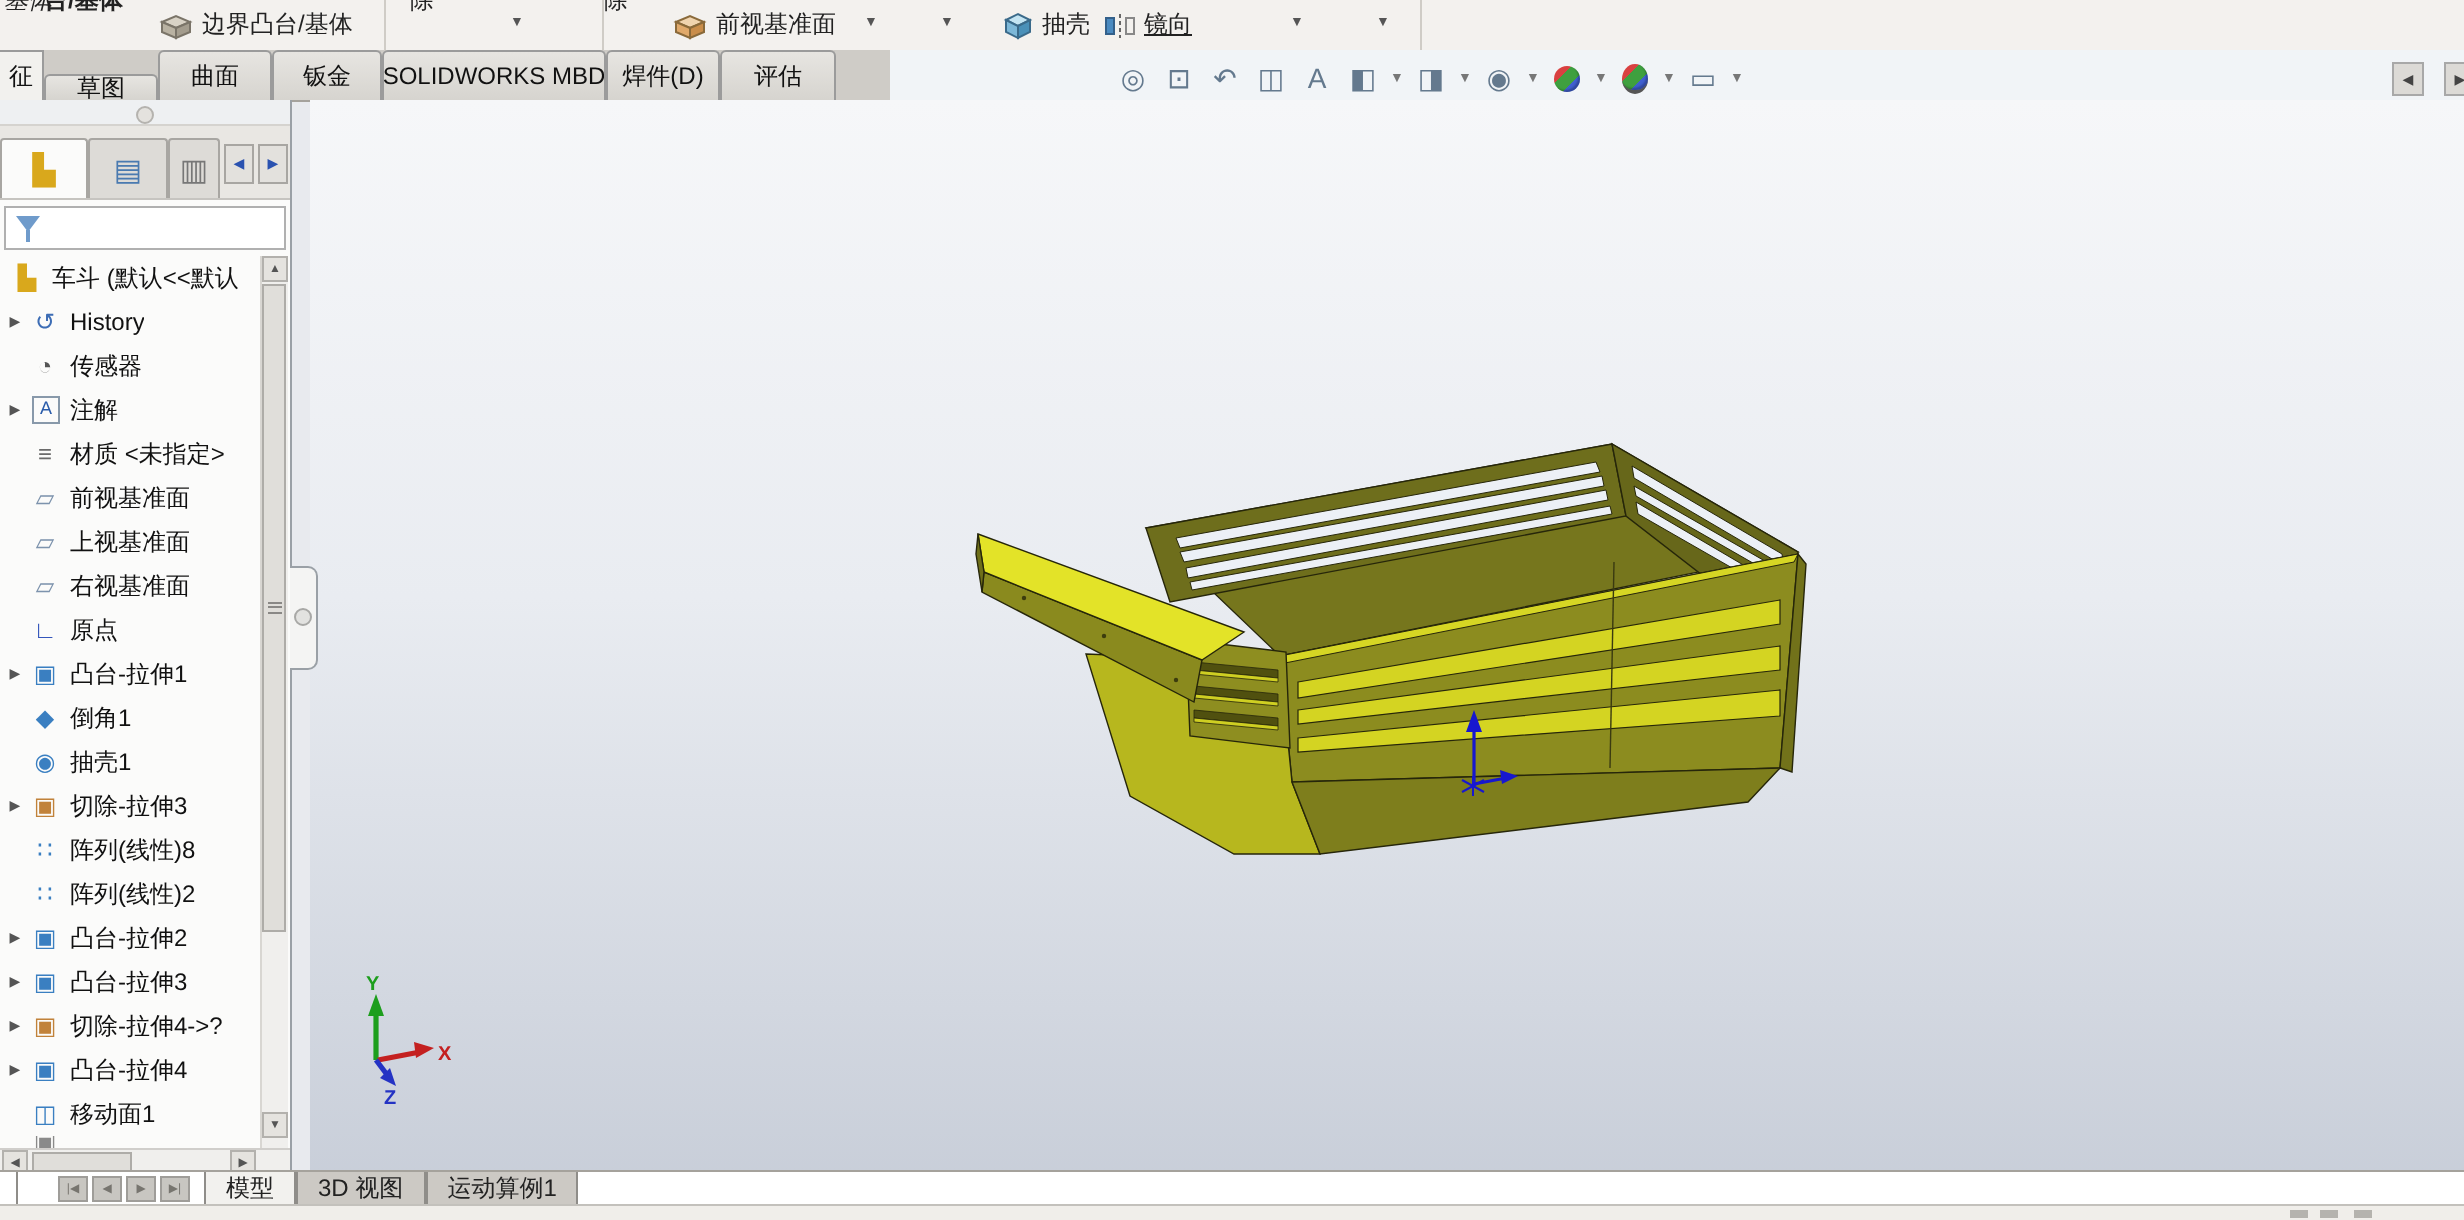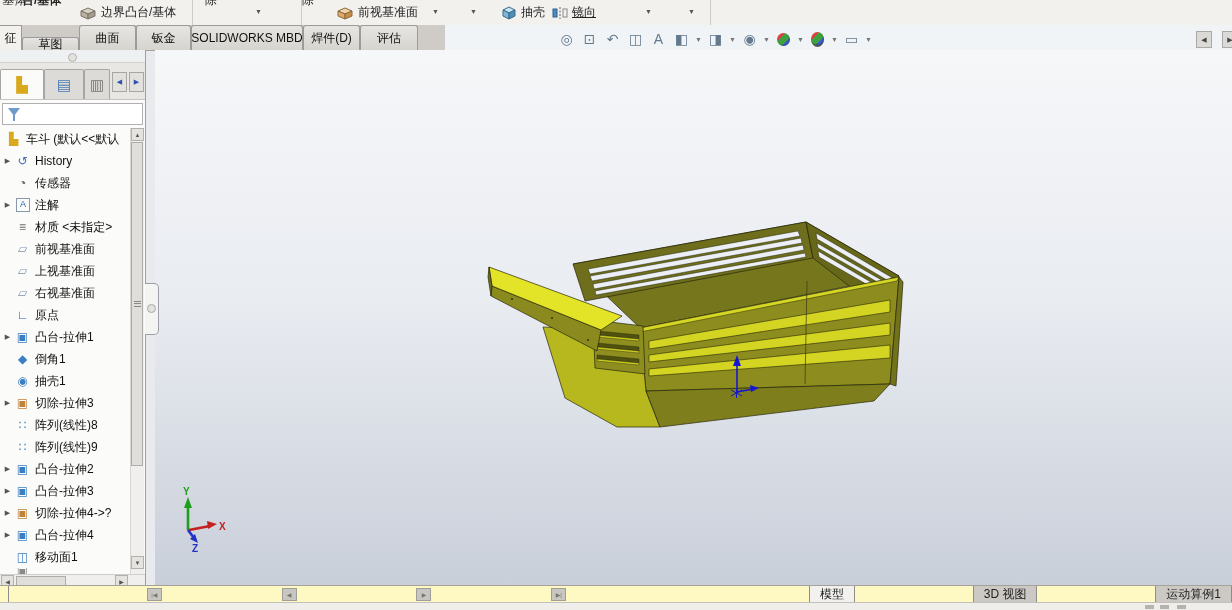--- a/index.html
+++ b/index.html
@@ -75,22 +75,22 @@
   #vthumb .grip{position:absolute;left:2px;top:158px;width:7px;border-top:1px solid #8a8886;
                 border-bottom:1px solid #8a8886;height:4px;}
   #vthumb .grip:after{content:"";position:absolute;left:0;top:1px;width:7px;border-top:1px solid #8a8886;}
   #hscroll{position:relative;height:14px;background:#f0efed;border-top:1px solid #d0cecb;}
   
   #splitter{position:absolute;left:145px;top:283px;width:13px;height:50px;background:#f4f4f3;
             border:1px solid #9aa0a6;border-left:none;border-radius:0 5px 5px 0;}
   #splitter .dot{position:absolute;left:2px;top:20px;width:7px;height:7px;border-radius:50%;
                  background:#e2e2e0;border:1px solid #a8a8a6;}
   
-  #doctabs{position:absolute;left:0;top:585px;width:1232px;height:17px;background:#fef9c3;
-           border-top:1px solid #a5a29c;display:flex;align-items:stretch;justify-content:space-between;}
+  #doctabs{position:absolute;left:0;top:585px;width:1232px;height:17px;background:#ffffff;
+           border-top:1px solid #a5a29c;display:flex;align-items:stretch;}
   #doctabs .edge{width:8px;border-right:1px solid #8f8d89;}
   .navbtn{width:15px;height:13px;margin:2px 1px 0 1px;background:#c8c6c1;border:1px solid #9f9d99;
           box-sizing:border-box;font-size:6px;color:#77756f;display:flex;align-items:center;justify-content:center;}
   .dtab{border:1px solid #8f8d89;border-top:none;background:#ccc9c4;display:flex;align-items:center;
         justify-content:center;padding:0 10px;font-size:12px;color:#222;box-sizing:border-box;}
   .dtab.active{background:#f2f1ee;}
   #statusbar{position:absolute;left:0;top:602px;width:1232px;height:8px;background:#f0eeea;
              border-top:1px solid #c3c1bc;}
   .smark{position:absolute;top:2px;width:9px;height:4px;background:#b5b3ae;}
 </style>
@@ -365,21 +365,21 @@
           <span class="lbl">切除-拉伸3</span>
         </div>
         <div class="trow">
           <span class="arrow"></span>
           <span class="ticon" style="color: rgb(58, 127, 193);">∷</span>
           <span class="lbl">阵列(线性)8</span>
         </div>
         <div class="trow">
           <span class="arrow"></span>
           <span class="ticon" style="color: rgb(58, 127, 193);">∷</span>
-          <span class="lbl">阵列(线性)9</span>
+          <span class="lbl">阵列(线性)2</span>
         </div>
         <div class="trow">
           <span class="arrow">▶</span>
           <span class="ticon" style="color: rgb(58, 127, 193);">▣</span>
           <span class="lbl">凸台-拉伸2</span>
         </div>
         <div class="trow">
           <span class="arrow">▶</span>
           <span class="ticon" style="color: rgb(58, 127, 193);">▣</span>
           <span class="lbl">凸台-拉伸3</span>

